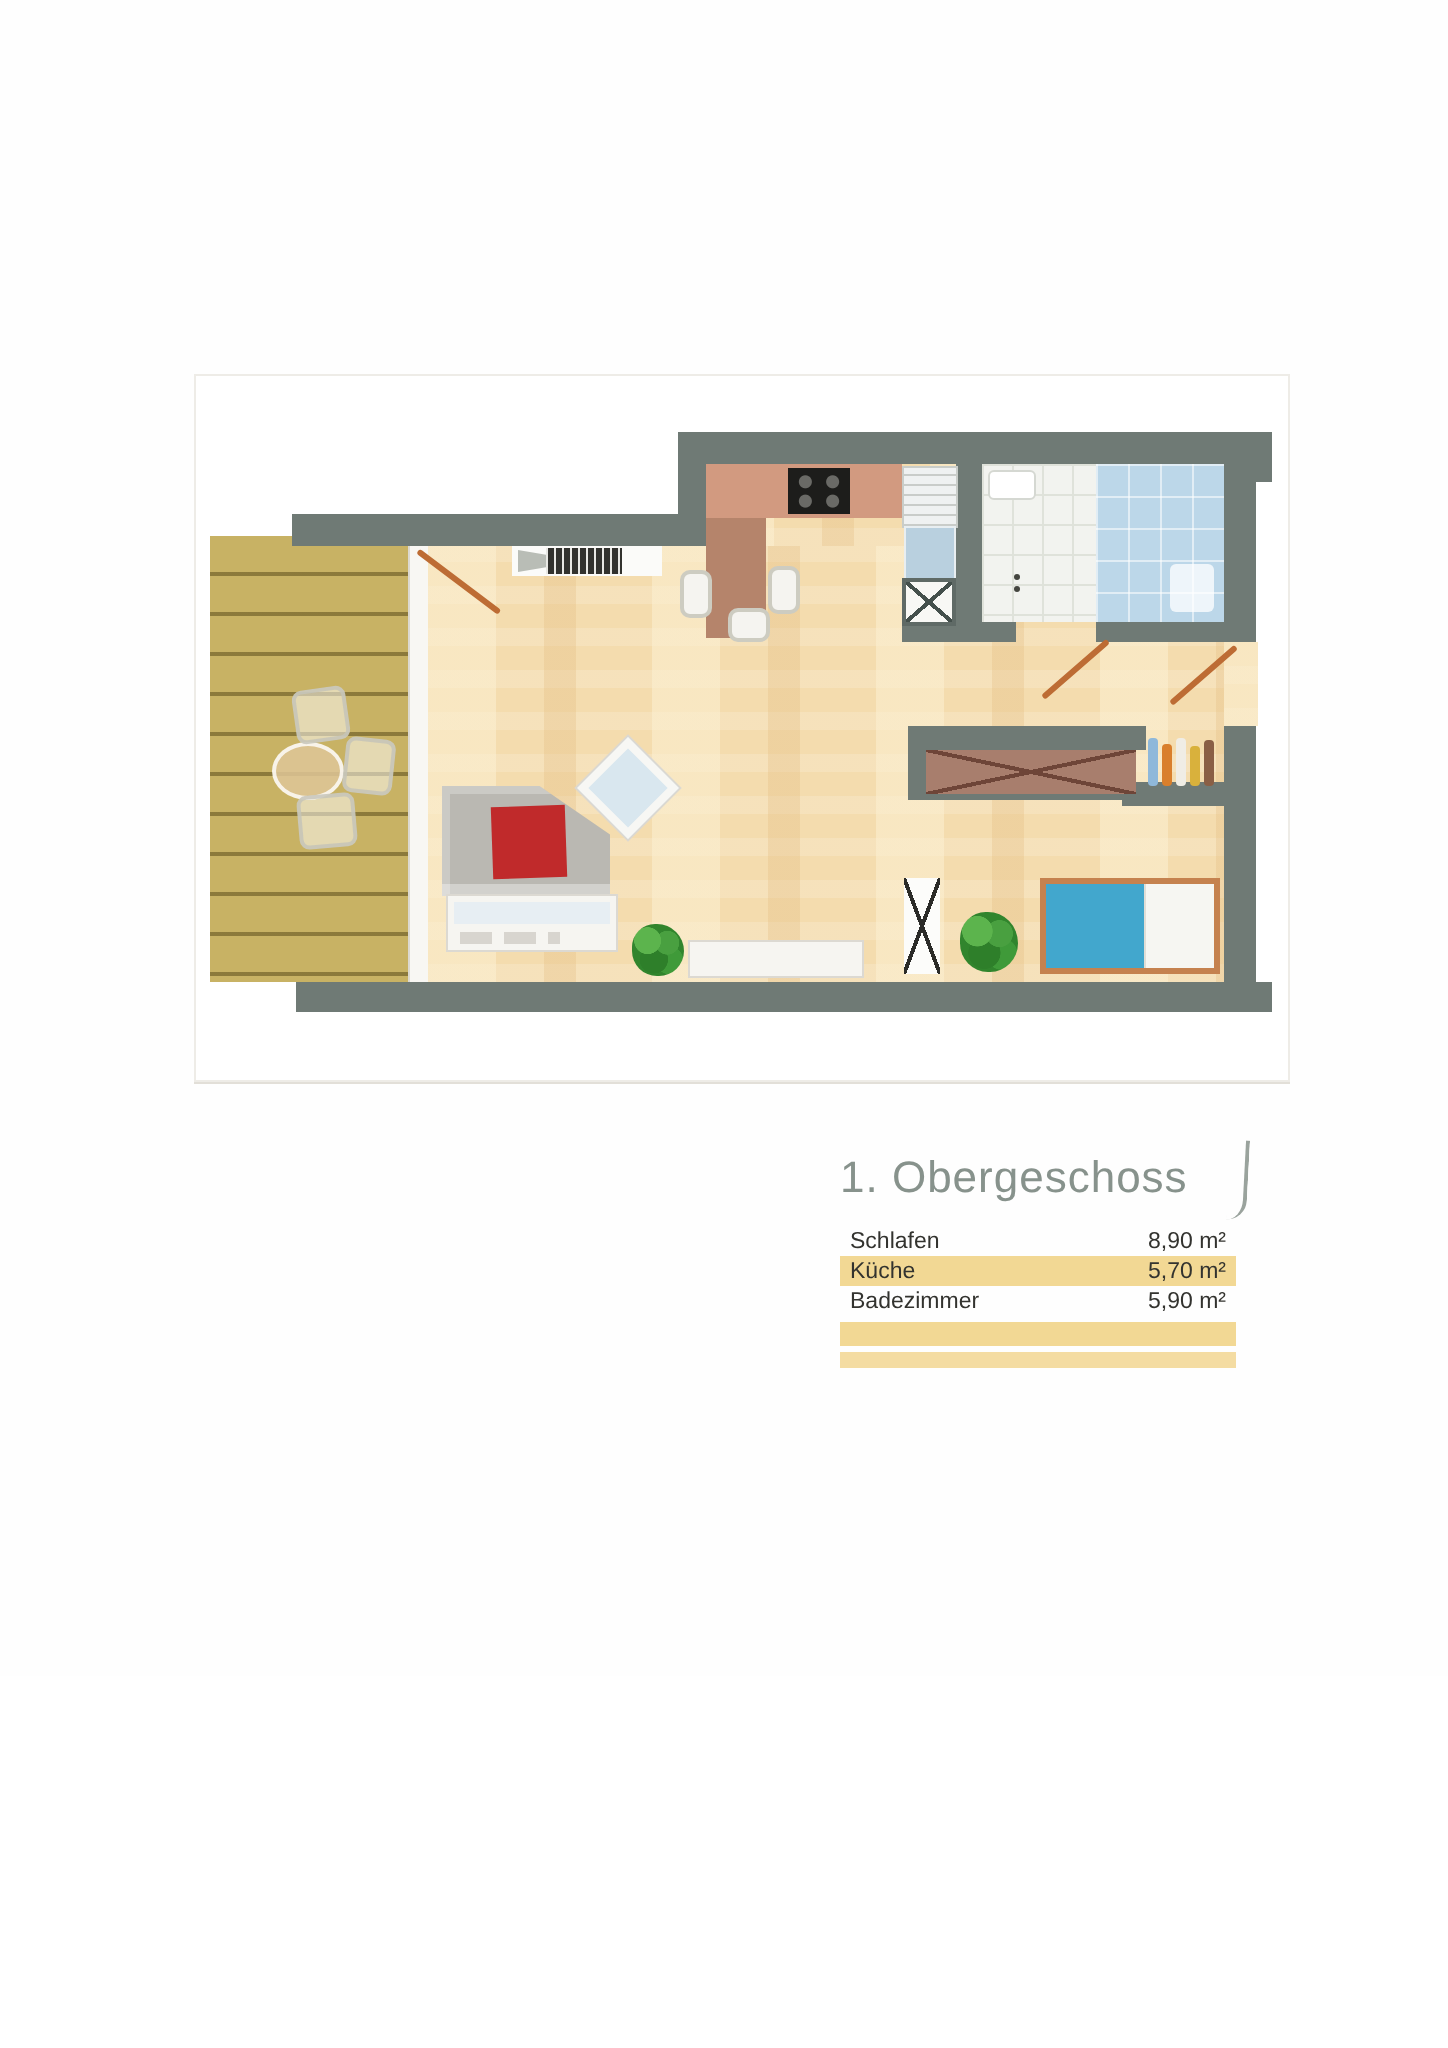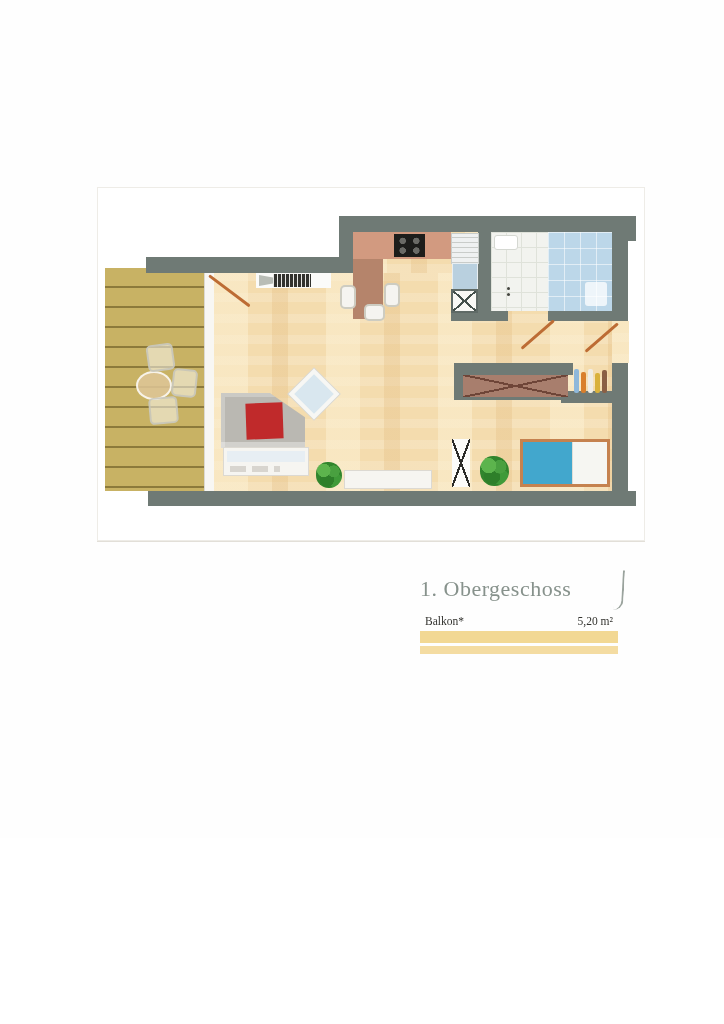--- a/index.html
+++ b/index.html
@@ -1,17 +1,17 @@
 <!DOCTYPE html>
 <html><head>
 <meta charset="utf-8">
 <style>
   html,body{margin:0;padding:0;background:#ffffff;}
   .page{position:relative;width:724px;height:838px;background:#fefefe;overflow:hidden;
-        font-family:Liberation Serif, serif;}
+        font-family:Liberation Sans, sans-serif;}
   .abs{position:absolute;}
   
   .card{left:97px;top:187px;width:546px;height:352px;background:#ffffff;
         border:1px solid #eeece7;box-shadow:0 1px 0 #e2dfd8;}
   .wall{background:#6f7a75;}
   .parquet{background-color:#f4dcae;
     background-image:
       repeating-linear-gradient(90deg, rgba(252,240,210,.55) 0 34px, rgba(0,0,0,0) 34px 58px,
         rgba(226,186,126,.30) 58px 74px, rgba(0,0,0,0) 74px 112px),
       repeating-linear-gradient(0deg, rgba(255,255,255,.16) 0 9px, rgba(0,0,0,0) 9px 21px);}
@@ -179,26 +179,34 @@
     <div class="abs swing" style="left:520px;top:134px;width:43px;transform:rotate(139deg);"></div>
   </div>
 
   <div class="abs legend">
     <div class="legend-title-row">
       <h1 class="legend-title">1. Obergeschoss</h1>
       <div class="pen-mark"></div>
     </div>
     <div class="legend-rows" id="legend-rows">
 
-
-
-
-
     <div class="legend-row">
-      <span class="cell-label">Balkon*</span>
-      <span class="cell-value">5,20 m²</span>
-    </div>
+      <span class="cell-label">Schlafen</span>
+      <span class="cell-value">8,90 m²</span>
+    </div>
+
+    <div class="legend-row hl">
+      <span class="cell-label">Küche</span>
+      <span class="cell-value">5,70 m²</span>
+    </div>
+
+    <div class="legend-row">
+      <span class="cell-label">Badezimmer</span>
+      <span class="cell-value">5,90 m²</span>
+    </div>
+
+
   </div>
     <div class="band"></div>
     <div class="band footer"></div>
   </div>
 
 </div>
 
 </body></html>

